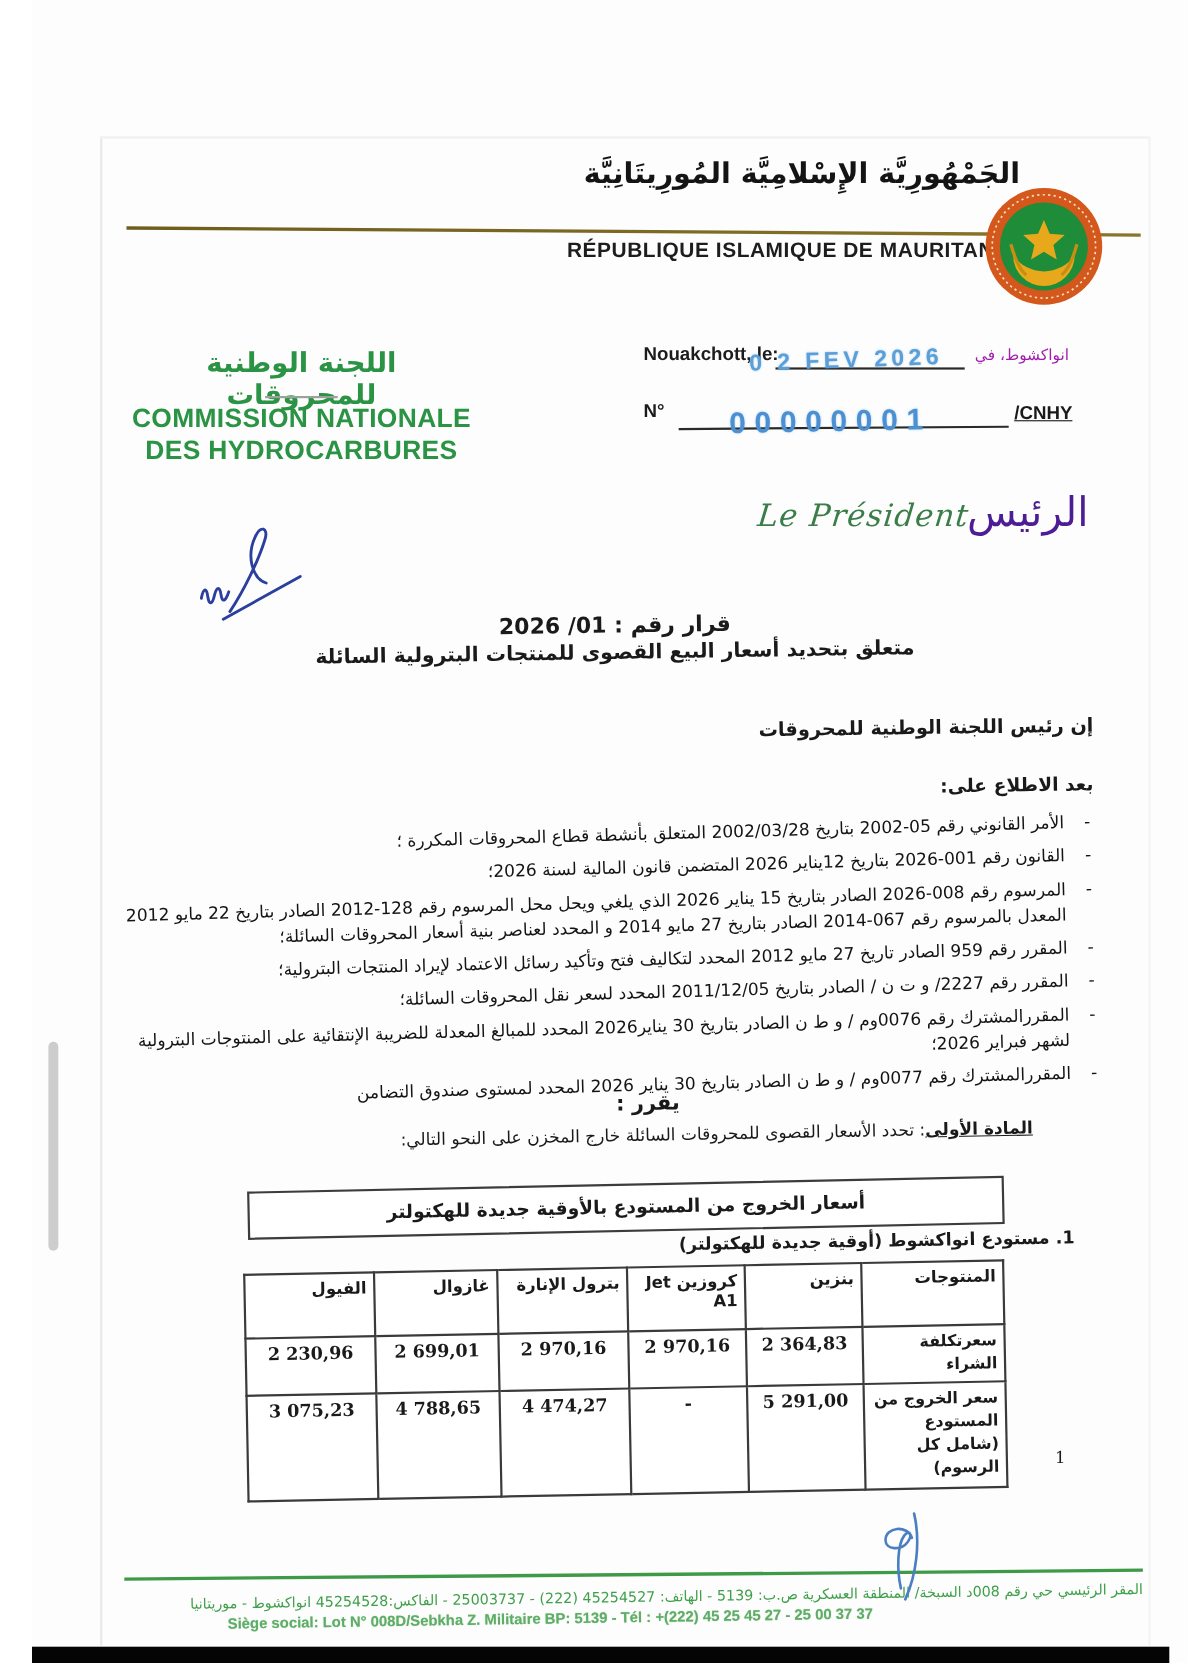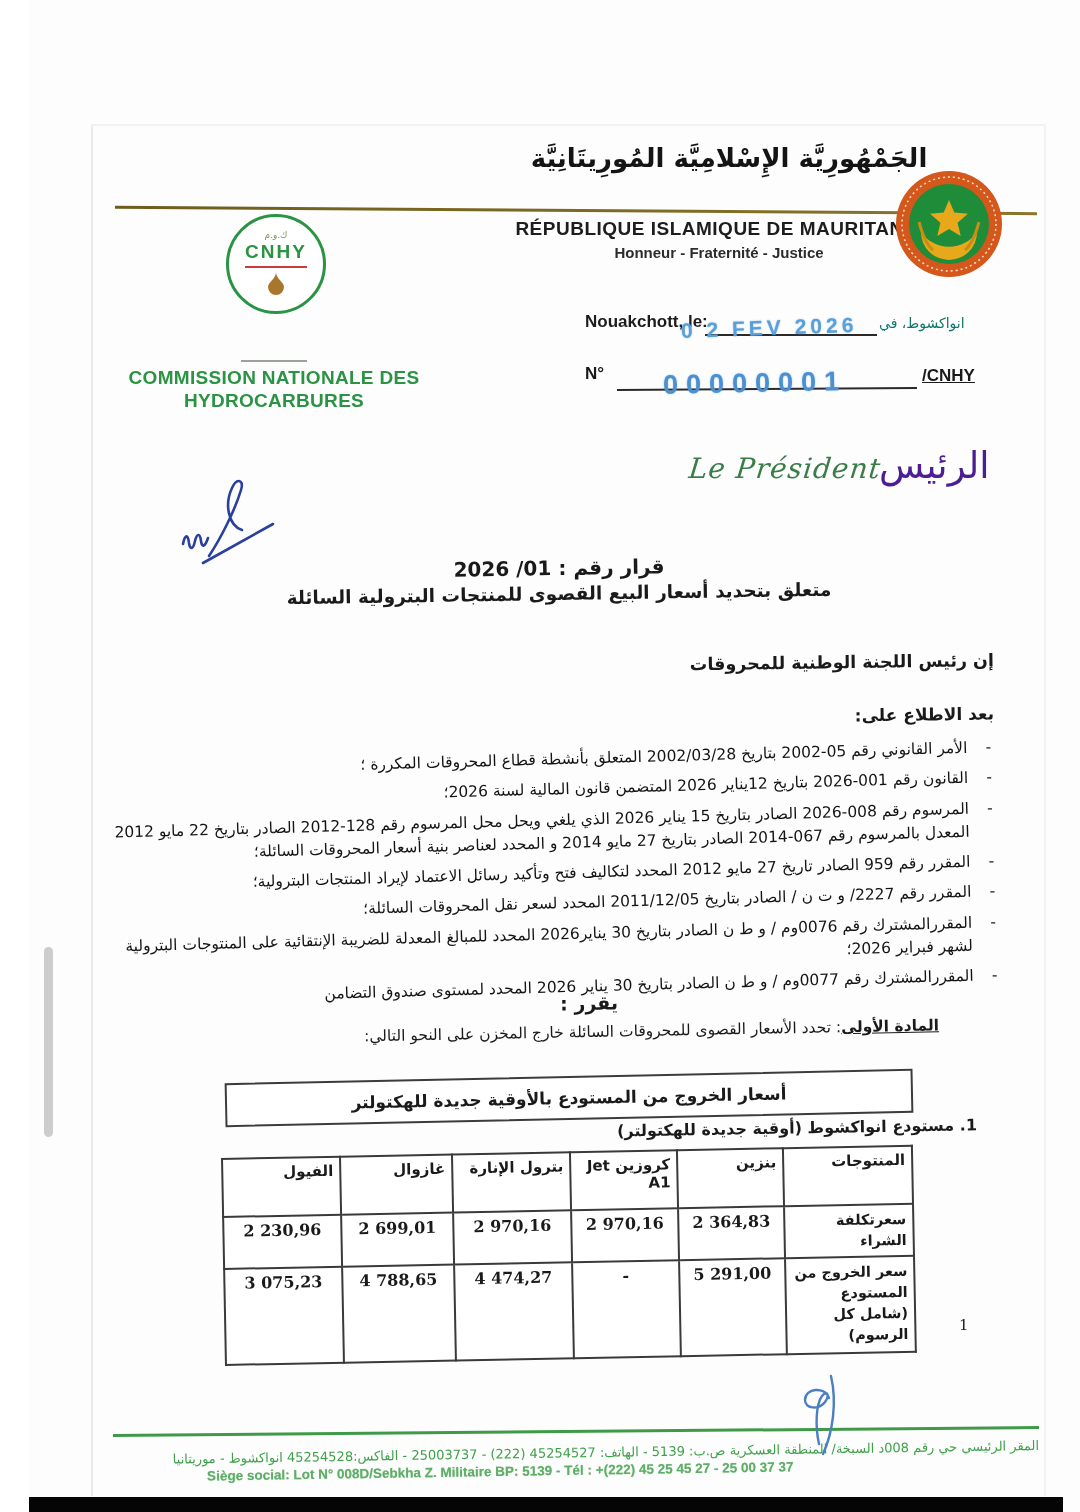--- a/index.html
+++ b/index.html
@@ -27,26 +27,26 @@
   .emblem{left:866px;top:170px;width:108px;height:108px;}
 
   
   .cnhy-circle{left:197px;top:214px;width:94px;height:94px;border:3px solid #2a9344;border-radius:50%;
                background:#fff;display:flex;flex-direction:column;align-items:center;justify-content:center;gap:1px;}
   .cnhy-ar{font-size:9px;color:#7d9a4b;letter-spacing:1px;}
   .cnhy-acronym{font-size:19px;font-weight:bold;color:#2a9344;letter-spacing:2px;font-family:"Liberation Sans",sans-serif;}
   .cnhy-line{width:62px;height:2px;background:#cc3a3a;margin:2px 0 3px 0;}
   .name-ar{left:95px;top:315px;width:300px;text-align:center;font-size:25px;font-weight:bold;color:#2a9344;}
   .name-divider{left:212px;top:360px;width:66px;height:2px;background:#9aa29a;}
-  .name-fr{left:80px;top:367px;width:330px;text-align:center;font-size:19px;font-weight:bold;color:#2a9344;line-height:1.2;letter-spacing:.3px;}
+  .name-fr{left:80px;top:367px;width:330px;text-align:center;font-size:24px;font-weight:bold;color:#2a9344;line-height:1.2;letter-spacing:.3px;}
 
   
   .nkc-fr{left:556px;top:312px;font-size:17px;font-weight:600;color:#1c1c1c;}
   .date-rule{left:676px;top:334px;width:172px;height:2px;background:#2a2a2a;}
-  .nkc-ar{left:850px;top:315px;width:100px;font-size:14px;text-align:left;color:#0f766e;}
+  .nkc-ar{left:850px;top:315px;width:100px;font-size:14px;text-align:center;color:#a21caf;}
   .date-stamp{left:652px;top:316px;font-size:21px;font-weight:bold;letter-spacing:4px;color:#5b9fd8;
               transform:rotate(-2deg);text-shadow:0 0 2px rgba(91,159,216,.55);white-space:nowrap;z-index:3;}
   .num-label{left:556px;top:364px;font-size:17px;font-weight:bold;}
   .num-rule{left:588px;top:388px;width:300px;height:2px;background:#2a2a2a;transform:rotate(-0.4deg);}
   .num-suffix{left:893px;top:366px;font-size:17px;font-weight:bold;text-decoration:underline;}
   .num-stamp{left:634px;top:368px;font-size:27px;font-weight:bold;letter-spacing:8px;color:#4a90d2;
              transform:rotate(-1.2deg);text-shadow:0 0 2px rgba(74,144,210,.5);white-space:nowrap;z-index:3;}
 
   
   .pres-fr{left:660px;top:452px;font-size:28px;font-style:italic;color:#3a7d48;
@@ -105,43 +105,33 @@
 
   <div class="abs page-edge-left"></div>
   <div class="abs page-edge-top"></div>
   <div class="abs page-edge-right"></div>
   <div class="abs left-artifact"></div>
   <div class="abs bottom-bar"></div>
 
   <div class="abs calligraphy ar">الجَمْهُورِيَّة الإِسْلامِيَّة المُورِيتَانِيَّة</div>
   <div class="abs header-rule"></div>
   <div class="abs republic-fr fr">RÉPUBLIQUE ISLAMIQUE DE MAURITANIE</div>
-  <div class="abs motto-fr fr">Honneur - Fraternité - Justice</div>
 
   <div class="abs emblem">
     <svg width="108" height="108" viewBox="0 0 108 108">
       <circle cx="54" cy="54" r="53" fill="#d4571c"></circle>
       <circle cx="54" cy="54" r="47" fill="none" stroke="#f4e2c8" stroke-width="1.5" stroke-dasharray="2 3"></circle>
       <circle cx="54" cy="54" r="40" fill="#1e8c38"></circle>
       <path d="M54 30 l5.3 12.6 13.6 1.1 -10.3 9 3.1 13.3 -11.7-7.1 -11.7 7.1 3.1-13.3 -10.3-9 13.6-1.1 Z" fill="#e8a81c"></path>
       <path d="M26 62 a28 28 0 0 0 56 0 a34 34 0 0 1 -56 0 Z" fill="#e8a81c"></path>
       <path d="M24 52 q6 22 14 28 M84 52 q-6 22 -14 28" stroke="#c98d14" stroke-width="3" fill="none"></path>
     </svg>
   </div>
 
-  <div class="abs cnhy-circle">
-    <span class="cnhy-ar ar">ك.و.م</span>
-    <span class="cnhy-acronym">CNHY</span>
-    <span class="cnhy-line"></span>
-    <span>
-      <svg width="16" height="23" viewBox="0 0 16 23">
-          <path d="M8 0 C8 7 0 10 0 15 a8 8 0 0 0 16 0 C16 10 8 7 8 0 Z" fill="#a8762c"></path>
-        </svg>
-    </span>
-  </div>
+  <div class="abs name-ar ar">اللجنة الوطنية للمحروقات</div>
   <div class="abs name-divider"></div>
   <div class="abs name-fr fr">COMMISSION NATIONALE DES HYDROCARBURES</div>
 
   <div class="abs nkc-fr fr">Nouakchott, le:</div>
   <div class="abs date-rule"></div>
   <div class="abs nkc-ar ar">انواكشوط، في</div>
   <div class="abs date-stamp fr">0 2 FEV 2026</div>
   <div class="abs num-label fr">N°</div>
   <div class="abs num-rule"></div>
   <div class="abs num-suffix fr">/CNHY</div>

